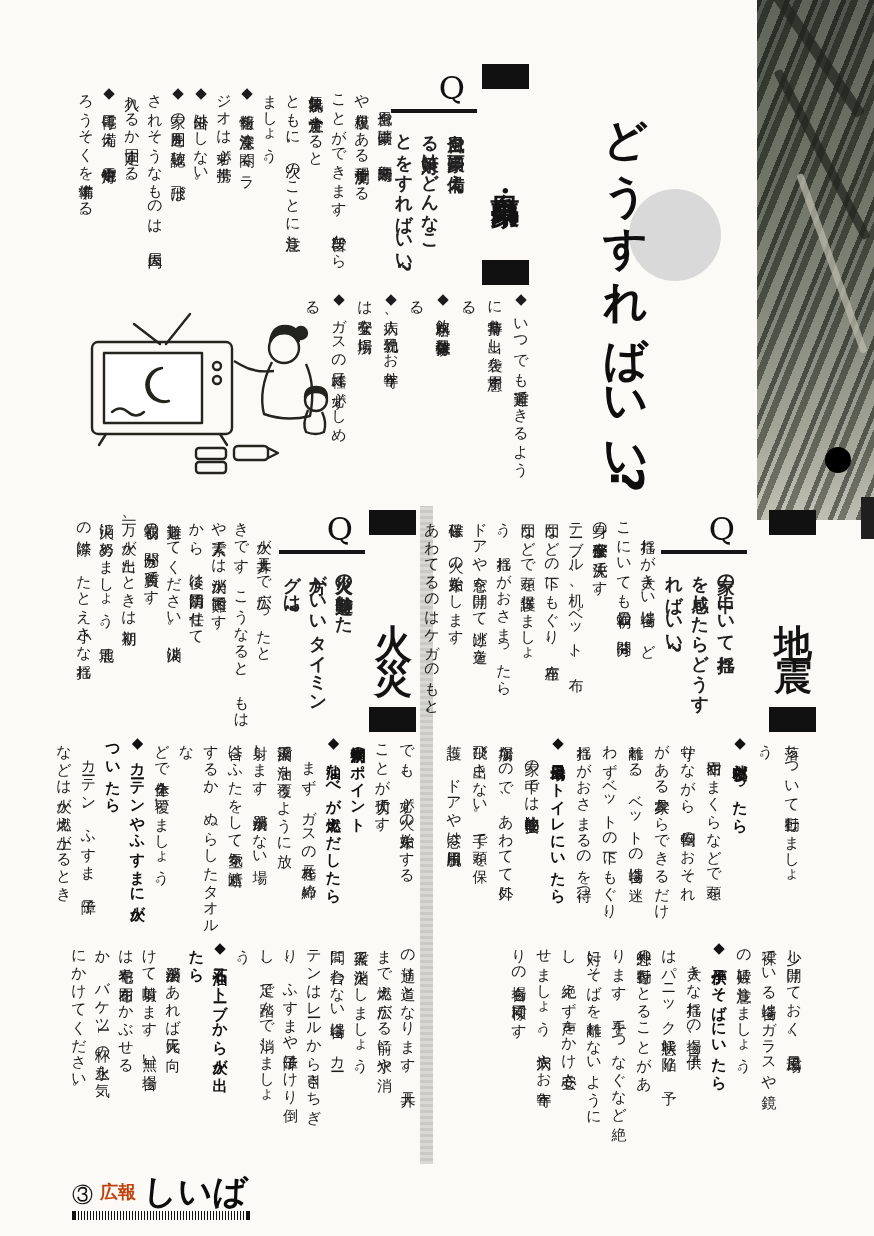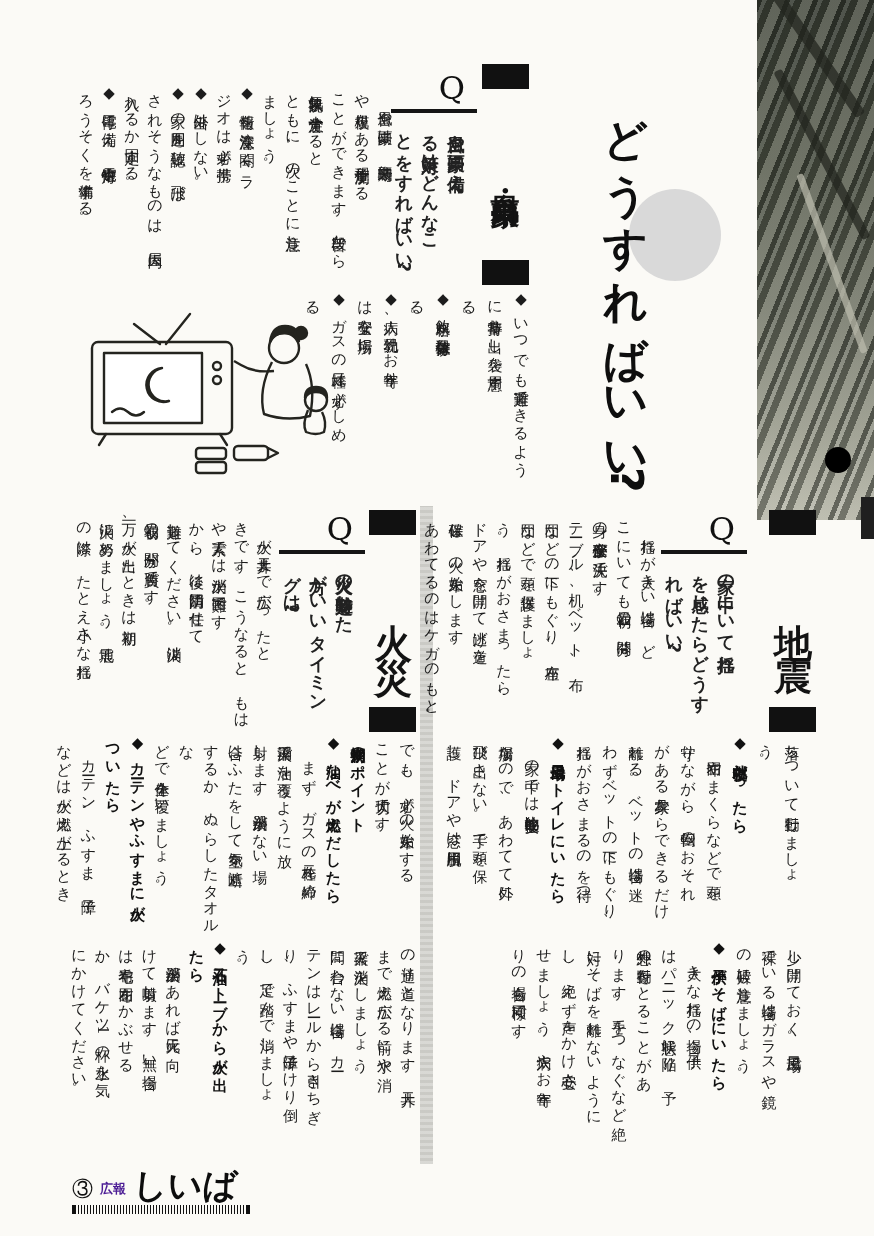--- a/index.html
+++ b/index.html
@@ -60,22 +60,22 @@
   .divider{position:absolute;left:420px;top:506px;width:13px;height:658px;opacity:.8;
            background:repeating-linear-gradient(0deg,#d0d0cc 0 3px,#bebeb9 3px 6px);}
   .edge-tab{position:absolute;left:861px;top:497px;width:13px;height:42px;background:#1f1f1f;}
 
   .illus{position:absolute;left:78px;top:296px;}
 
   
   .footer{position:absolute;left:72px;top:1148px;width:178px;}
   .footer-row{display:flex;align-items:flex-end;gap:7px;}
   .badge{font-size:21px;line-height:1.1;font-family:"DejaVu Serif","Liberation Serif",serif;color:#111;}
-  .pub-prefix{font-family:"DejaVu Sans","Liberation Sans",sans-serif;font-weight:700;font-size:13px;
-              padding-bottom:3px;color:#4c1d95;margin-top:32px;}
+  .pub-prefix{font-family:"DejaVu Sans","Liberation Sans",sans-serif;font-weight:700;font-size:18px;
+              padding-bottom:3px;color:#c2410c;margin-top:32px;}
   .pub-name{font-family:"DejaVu Sans","Liberation Sans",sans-serif;font-weight:800;font-size:34px;
             line-height:.95;transform:skewX(-4deg);color:#0d0d0d;}
   .barcode{margin-top:4px;height:9px;border-left:3px solid #111;border-right:3px solid #111;
            background:repeating-linear-gradient(90deg,#111 0 1px,transparent 1px 3px);}
 </style>
 </head>
 <body>
 
 <div class="page">
 

